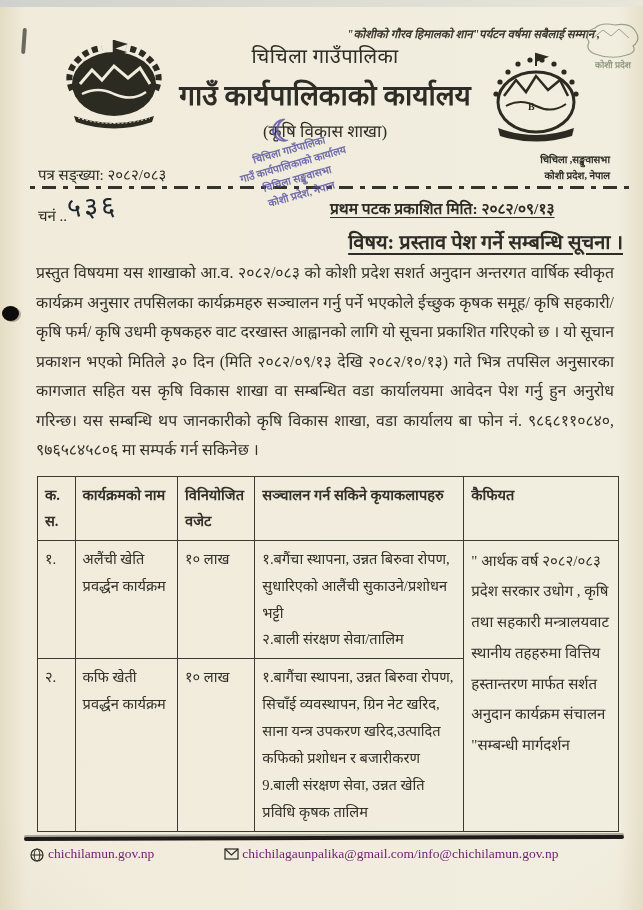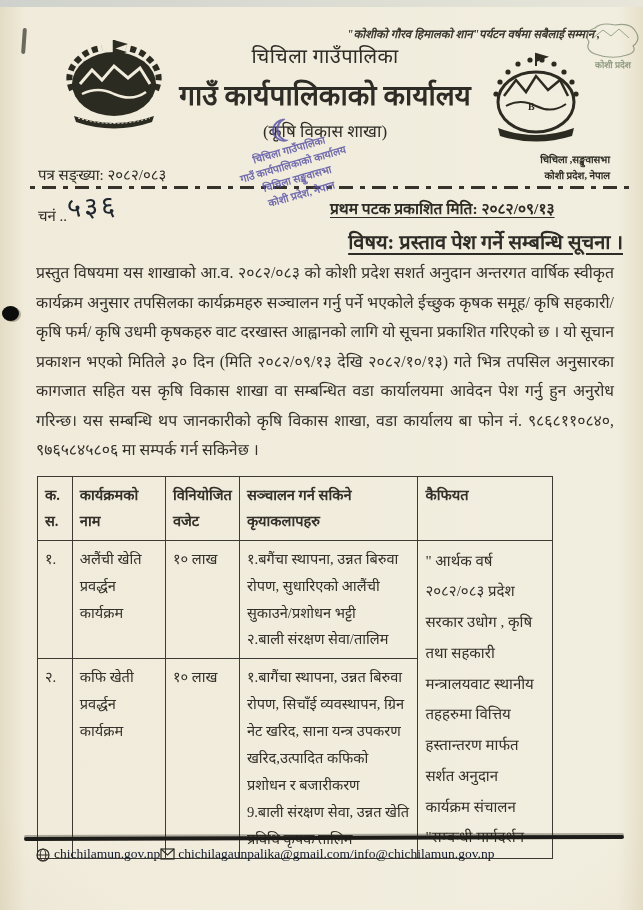--- a/index.html
+++ b/index.html
@@ -37,36 +37,36 @@
   .stamp .swoosh{font-size:30px;line-height:.8;transform:rotate(8deg);}
   .pubdate{position:absolute;top:197px;left:330px;width:290px;font-size:15.5px;font-weight:bold;
     text-decoration:underline;text-underline-offset:3px;}
   
   .subject{position:absolute;top:228px;left:0;width:623px;text-align:right;
     font-size:20px;font-weight:bold;}
   .subject span{text-decoration:underline;text-underline-offset:4px;}
   .bodytext{position:absolute;top:258px;left:36px;width:578px;
     font-size:15.8px;line-height:1.87;text-align:justify;color:#33302a;}
   
-  .notice-table{position:absolute;top:476px;left:37px;width:516px;border-collapse:collapse;
+  .notice-table{position:absolute;top:476px;left:37px;width:582px;border-collapse:collapse;
     font-size:14.6px;color:#33302a;}
   .notice-table th,.notice-table td{border:1.6px solid #3d3a33;vertical-align:top;
     padding:5px 7px;text-align:left;font-weight:normal;}
   .notice-table th{font-weight:bold;line-height:1.8;}
   .col-sn{width:36px;}.col-name{width:98px;}.col-budget{width:74px;}
   .col-act{width:200px;}.col-remark{width:148px;}
   .cell-name,.cell-act{line-height:1.85;text-align:justify;border-radius:10px;}
   .cell-act .act2{}
   .cell-remark{line-height:2.05;text-align:justify;font-size:15px;}
   .cell-sn,.cell-budget{line-height:1.85;}
   
   .footline{position:absolute;top:836px;left:24px;width:600px;height:4px;
     background:#1d1c18;border-radius:2px;box-shadow:0 -2px 0 rgba(40,38,30,.35);transform:rotate(-.2deg);}
-  .footer{position:absolute;top:846px;left:36px;width:600px;display:flex;
-    font-size:13.5px;color:#0f172a;font-family:"Liberation Serif",serif;}
+  .footer{position:absolute;top:846px;left:30px;width:600px;display:flex;gap:70px;
+    font-size:13.5px;color:#701a75;font-family:"Liberation Serif",serif;}
   .footer .fitem{display:flex;align-items:center;gap:4px;}
   .ficon{width:14px;height:12px;display:inline-block;}
   
   .punch-hole{position:absolute;top:306px;left:2px;width:17px;height:15px;background:#0c0c0c;
     border-radius:50%;box-shadow:2px 1px 0 rgba(120,110,90,.5);}
   .staple{position:absolute;top:28px;left:22px;width:4px;height:26px;background:#4a4740;
     border-radius:2px;transform:rotate(4deg);opacity:.8;}
 </style>
 </head>
 <body>

